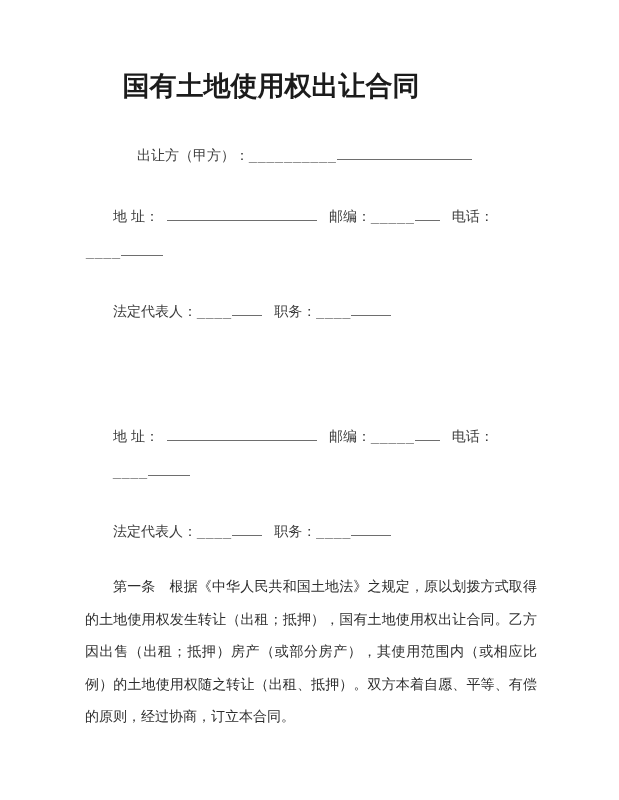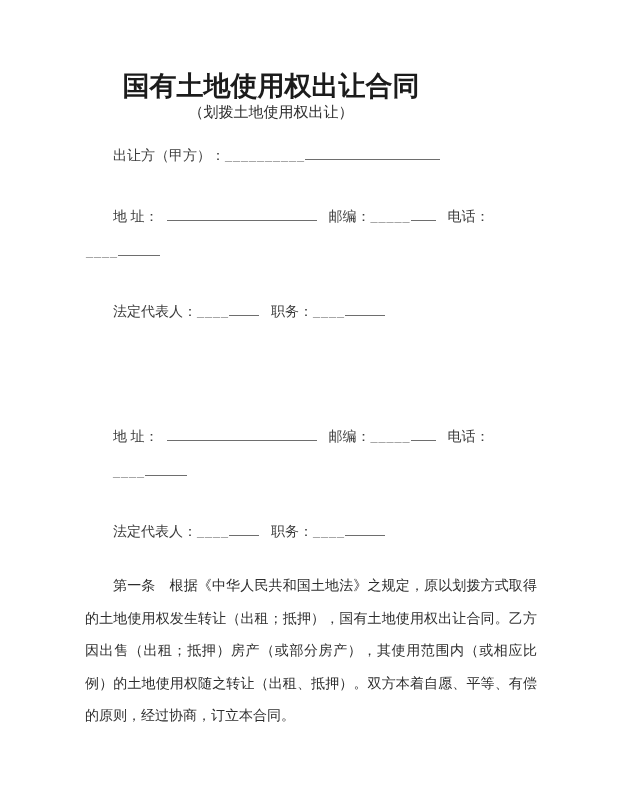--- a/index.html
+++ b/index.html
@@ -5,21 +5,21 @@
   html, body {
     margin: 0;
     padding: 0;
     background: #ffffff;
   }
   .page {
     position: relative;
     width: 542px;
     height: 800px;
     background: #ffffff;
-    font-family: Liberation Serif, serif;
+    font-family: Liberation Sans, sans-serif;
     color: #333333;
     overflow: hidden;
   }
   .doc-title {
     position: absolute;
     top: 68px;
     left: 0;
     width: 100%;
     text-align: center;
     font-size: 27px;
@@ -38,21 +38,21 @@
     color: #2e2e2e;
     white-space: nowrap;
   }
   .row {
     position: absolute;
     left: 113px;
     font-size: 14px;
     color: #3b3b3b;
     white-space: nowrap;
   }
-  .row-party-a { top: 145px; }
+  .row-party-a { top: 145px; margin-left: 24px; }
   .row-addr-a  { top: 206px; }
   .row-cont-a  { top: 241px; left: 86px; }
   .row-rep-a   { top: 301px; }
   .row-party-b { top: 364px; }
   .row-addr-b  { top: 426px; }
   .row-cont-b  { top: 461px; }
   .row-rep-b   { top: 521px; }
   .u {
     color: #8d8d8d;
     letter-spacing: 1px;
@@ -82,21 +82,20 @@
     text-align: justify;
     text-indent: 2em;
   }
 </style>
 </head>
 <body>
 
 <div class="page">
 
   <div class="doc-title">国有土地使用权出让合同</div>
-  <div class="doc-subtitle">（划拨土地使用权出让）</div>
 
   <div class="row row-party-a">
     <span>出让方（甲方）：</span><span class="u">__________</span><span class="line line-135"></span>
   </div>
 
   <div class="row row-addr-a">
     <span>地 址：</span><span class="gap-xs"></span><span class="line line-150"></span><span class="gap-sm"></span><span>邮编：</span><span class="u">_____</span><span class="line line-25"></span><span class="gap-sm"></span><span>电话：</span>
   </div>
 
   <div class="row row-cont-a">

